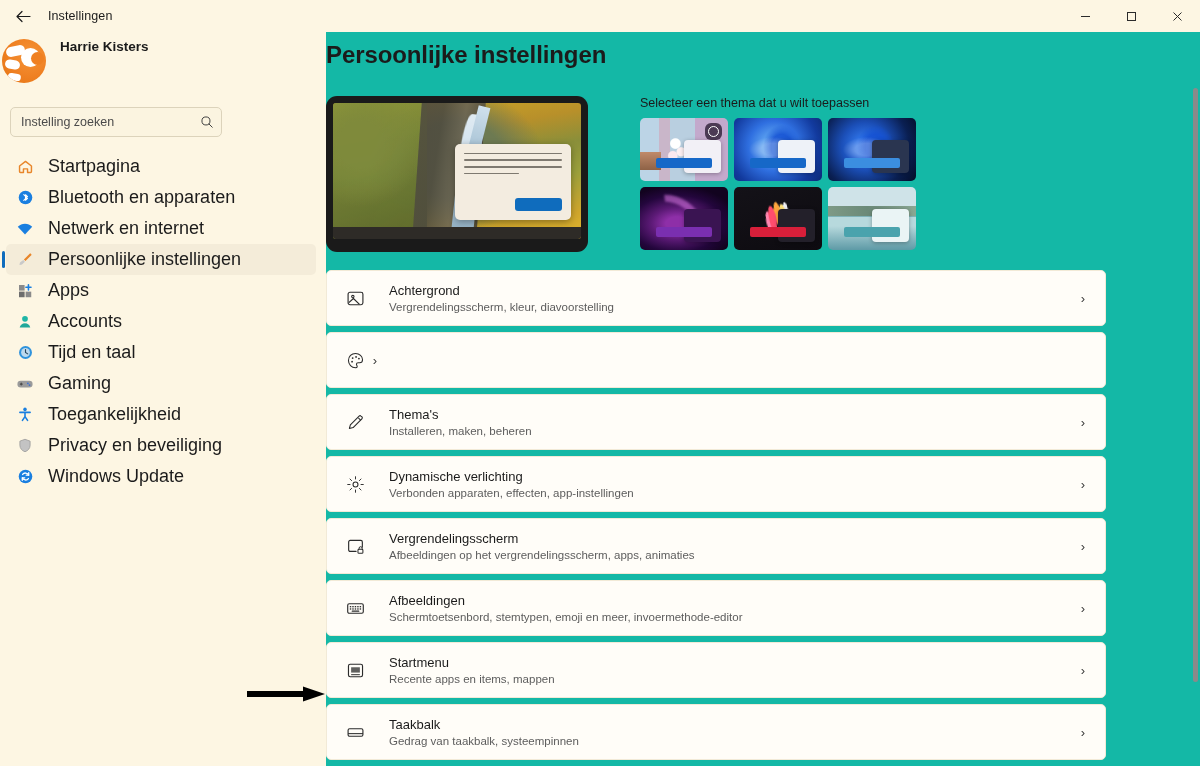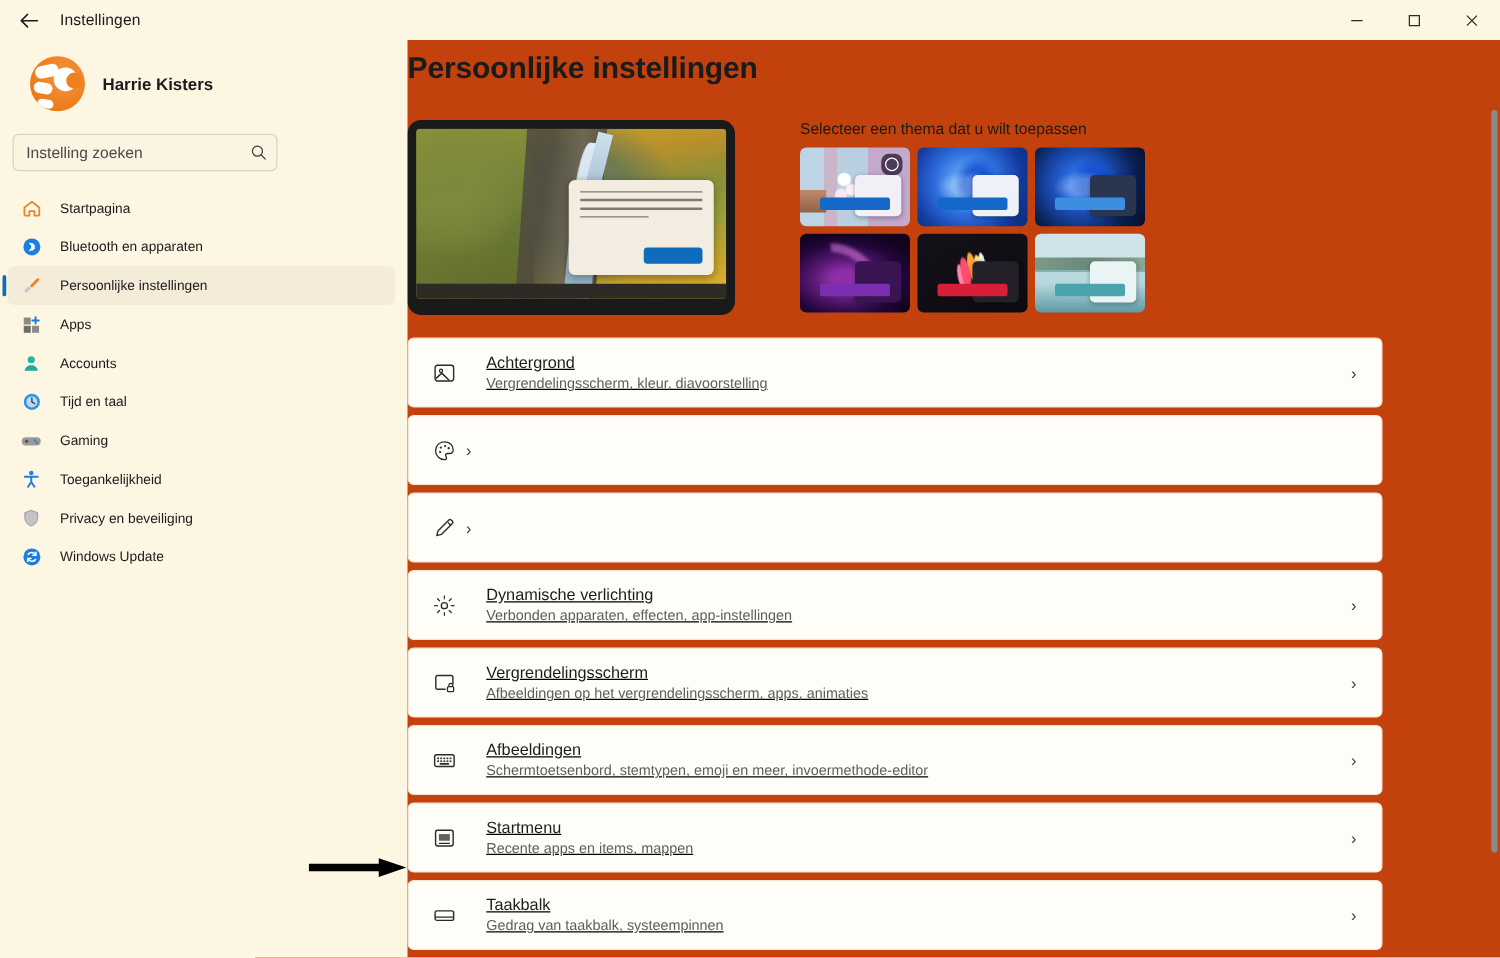--- a/index.html
+++ b/index.html
@@ -2,21 +2,21 @@
 <html><head>
 <meta charset="utf-8">
 <style>
   * { box-sizing: border-box; margin: 0; padding: 0; }
   html, body {
     width: 1200px; height: 766px;
     background: #fdf6e3;
     font-family: "Liberation Sans", sans-serif;
     overflow: hidden;
   }
-  .app { position: relative; width: 1200px; height: 766px; background: #c2410c; }
+  .app { position: relative; width: 1200px; height: 766px; background: #14b8a6; }
 
   
   .titlebar {
     position: absolute; top: 0; left: 0; width: 1200px; height: 32px;
     display: flex; align-items: center; background: #fdf6e3;
   }
   .back-btn {
     width: 34px; height: 30px; margin-left: 6px;
     display: flex; align-items: center; justify-content: center;
     color: #1b1b1b; font-size: 15px; border-radius: 4px;
@@ -28,21 +28,21 @@
     font-size: 12px; color: #2b2b2b;
   }
   .win-ctl.sq { font-size: 11px; }
   .win-ctl.x { font-size: 14px; }
 
   
   .sidebar {
     position: absolute; left: 0; top: 32px; width: 326px; height: 734px;
     background: #fdf6e3; padding: 0;
   }
-  .profile { display: flex; align-items: center; height: 56px; padding-left: 24px; margin-top: 7px; }
+  .profile { display: flex; align-items: flex-start; height: 56px; padding-left: 2px; margin-top: 7px; }
   .avatar {
     width: 44px; height: 44px; border-radius: 50%;
     background: radial-gradient(circle at 62% 38%, #f59438 0%, #ef8022 55%, #e2730f 100%);
     position: relative; overflow: hidden; flex: 0 0 auto;
   }
   .avatar::before {
     content: ""; position: absolute; left: 4px; top: 7px; width: 19px; height: 10px;
     background: #fff; border-radius: 6px; transform: rotate(-12deg);
   }
   .avatar::after {
@@ -79,21 +79,21 @@
     position: relative; display: flex; align-items: center;
     height: 31px; margin: 0 10px 0 6px; padding-left: 8px; border-radius: 5px;
   }
   .nav-item.active { background: #f4ecd9; }
   .nav-item.active::before {
     content: ""; position: absolute; left: -4px; top: 7px; width: 3px; height: 17px;
     background: #0f6cbd; border-radius: 2px;
   }
   .nav-ico { width: 22px; height: 20px; display: flex; align-items: center; justify-content: center;
              flex: 0 0 auto; }
-  .nav-label { font-size: 11px; color: #1b1b1b; margin-left: 12px; white-space: nowrap; }
+  .nav-label { font-size: 18px; color: #1b1b1b; margin-left: 12px; white-space: nowrap; }
 
   
   .main { position: absolute; left: 326px; top: 32px; width: 874px; height: 734px; overflow: hidden; }
   .page-title { font-size: 24px; font-weight: bold; color: #1b1b1b; margin: 9px 0 0 0; letter-spacing: -.1px; }
 
   .top-row { display: flex; margin-top: 27px; }
 
   .device {
     width: 262px; height: 156px; background: #1a1a1a; border-radius: 11px;
     padding: 7px 7px 13px 7px; flex: 0 0 auto;
@@ -204,21 +204,21 @@
               background: radial-gradient(circle, rgba(255,255,255,.85) 0 30%, rgba(255,255,255,0) 70%); }
   .t6 .tmock { background:#eaf4f5; } .t6 .tbtn { background:#4aa3ad; }
 
   
   .list { margin-top: 18px; width: 780px; }
   .row {
     display: flex; align-items: center; height: 56px; background: #fffdf8;
     border: 1px solid #f2ead7; border-radius: 5px; margin-bottom: 6px; padding: 0 14px 0 16px;
   }
   .row-ico { width: 24px; height: 24px; flex: 0 0 auto; display: flex; align-items: center; justify-content: center; color: #2b2b2b; }
-  .row-txt { margin-left: 22px; flex: 1; text-decoration: underline; }
+  .row-txt { margin-left: 22px; flex: 1; }
   .row-title { font-size: 13px; color: #1b1b1b; line-height: 1.25; }
   .row-sub { font-size: 11.5px; color: #5d5d5d; margin-top: 2px; line-height: 1.2; }
   .chev { font-size: 13px; color: #3a3a3a; width: 16px; text-align: center; }
 
   
   .annot { position: absolute; left: 247px; top: 684px; width: 80px; height: 20px; }
 
   
   .vscroll { position: absolute; right: 2px; top: 88px; width: 6px; height: 658px; }
   .vthumb { position: absolute; right: 0; top: 0; width: 5px; height: 594px; background: #8a8a8a; border-radius: 3px; }
@@ -287,20 +287,28 @@
       <div class="nav-item">
         <span class="nav-ico">
           <svg width="17" height="17" viewBox="0 0 20 20">
             <circle cx="10" cy="10" r="8" fill="#1a7fe0"></circle>
             <path d="M8 6.6 12.4 11 10 13.2V6.8l2.4 2.2L8 13.4" stroke="#fff" stroke-width="1.3" fill="none" stroke-linejoin="round" stroke-linecap="round"></path>
             </svg>
         </span>
         <span class="nav-label">Bluetooth en apparaten</span>
       </div>
 
+      <div class="nav-item">
+        <span class="nav-ico">
+          <svg width="18" height="18" viewBox="0 0 20 20">
+            <path d="M2 7.4C4.3 5.3 7 4.2 10 4.2s5.7 1.1 8 3.2L10 16 2 7.4Z" fill="#1a7fe0"></path>
+            </svg>
+        </span>
+        <span class="nav-label">Netwerk en internet</span>
+      </div>
 
       <div class="nav-item active">
         <span class="nav-ico">
           <svg width="17" height="17" viewBox="0 0 20 20">
             <path d="M16.6 3.4c-.6-.6-1.4-.5-2 .1L8.1 10l1.9 1.9 6.5-6.5c.6-.6.7-1.4.1-2Z" fill="#e8862a"></path>
             <path d="M7.4 10.7 9.3 12.6 6.2 15.7a2 2 0 0 1-1.1.5l-2.2.3.4-2.2c.05-.4.25-.8.5-1.1l3.6-2.5Z" fill="#c9c9c9"></path>
             </svg>
         </span>
         <span class="nav-label">Persoonlijke instellingen</span>
       </div>
@@ -476,20 +484,24 @@
         <span class="chev">›</span>
       </div>
 
       <div class="row">
         <span class="row-ico">
           <svg width="19" height="19" viewBox="0 0 20 20" fill="none">
             <path d="M15.8 3.2c-.6-.6-1.4-.6-2 0L4.6 12.4l-1 3.9 3.9-1 9.2-9.2c.6-.6.6-1.5.1-2l-1-.9Z" stroke="#2b2b2b" stroke-width="1.15" stroke-linejoin="round"></path>
             <path d="M13 5.2 15.6 7.8" stroke="#2b2b2b" stroke-width="1.1"></path>
             </svg>
         </span>
+        <span class="row-txt">
+          <span class="row-title">Thema's</span>
+          <span class="row-sub" style="display:block">Installeren, maken, beheren</span>
+        </span>
         <span class="chev">›</span>
       </div>
 
       <div class="row">
         <span class="row-ico">
           <svg width="19" height="19" viewBox="0 0 20 20">
             <circle cx="10" cy="10" r="2.6" fill="none" stroke="#2b2b2b" stroke-width="1.1"></circle>
             <g stroke="#2b2b2b" stroke-width="1" stroke-linecap="round">
               <path d="M10 1.8v2.4M10 15.8v2.4M1.8 10h2.4M15.8 10h2.4M4.2 4.2l1.7 1.7M14.1 14.1l1.7 1.7M15.8 4.2l-1.7 1.7M5.9 14.1l-1.7 1.7"></path>
             </g>

